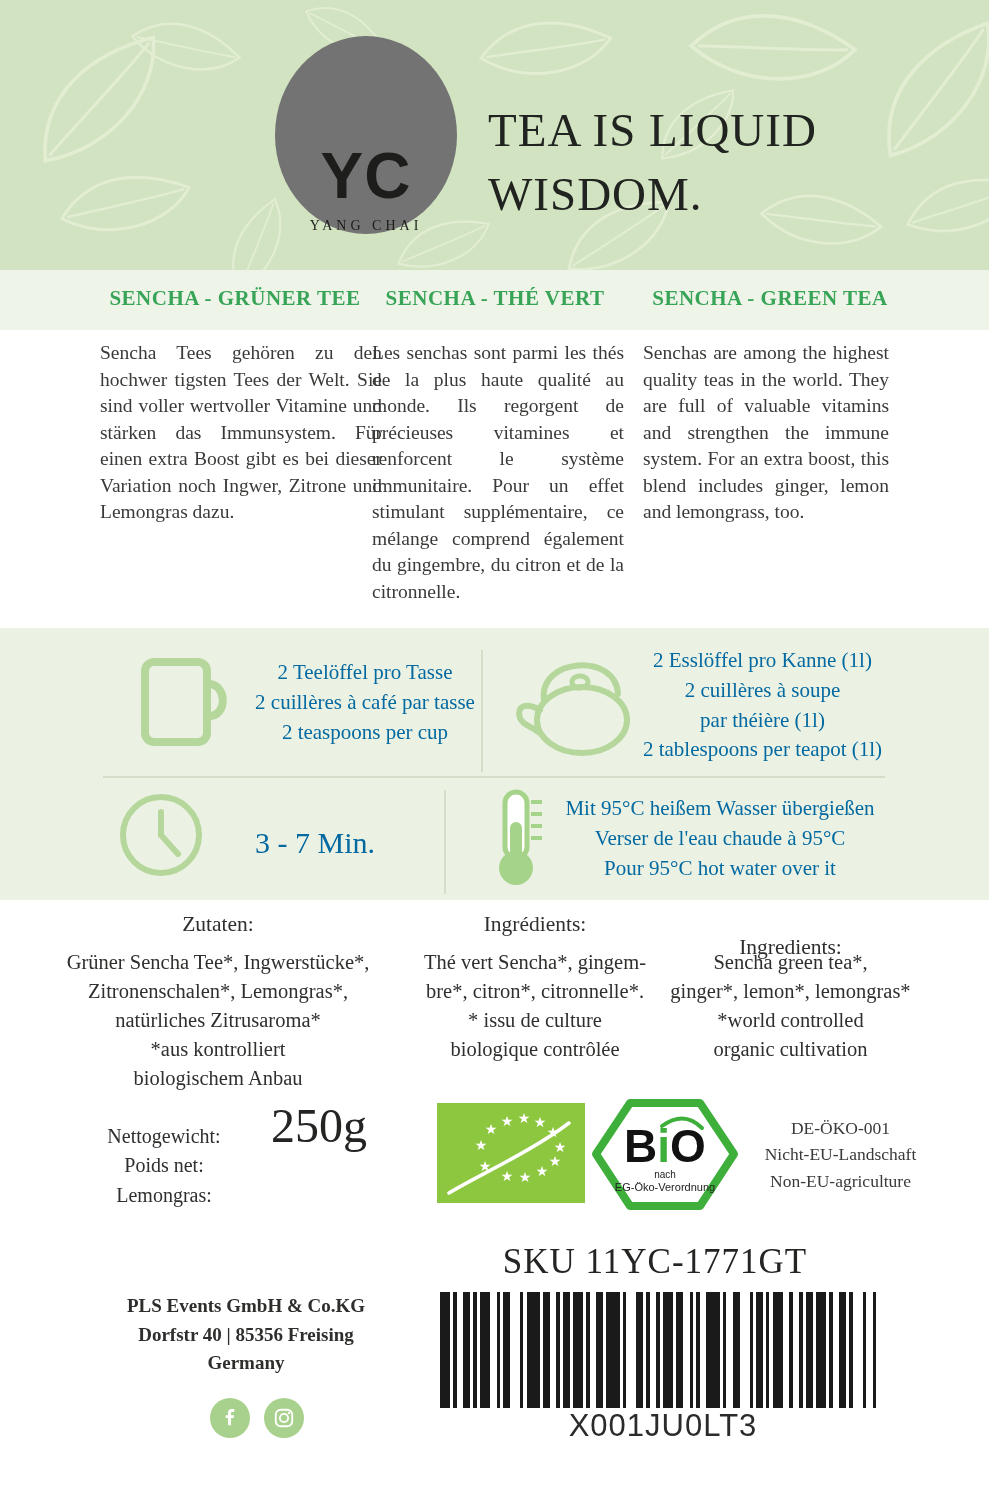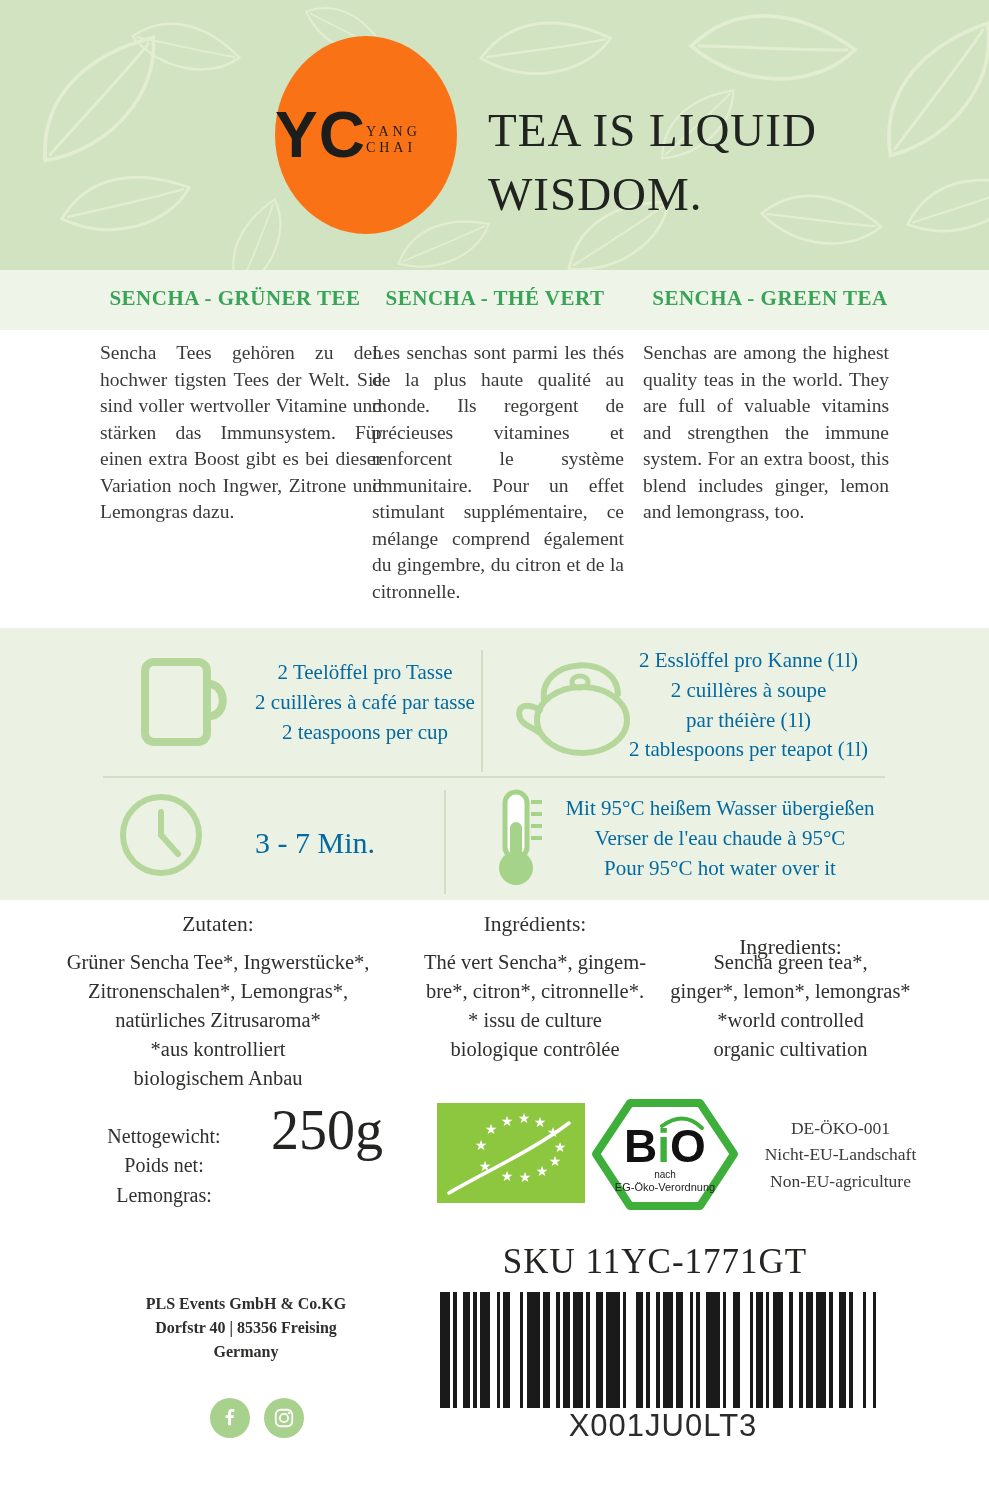--- a/index.html
+++ b/index.html
@@ -5,21 +5,21 @@
   html,body{margin:0;padding:0;background:#ffffff;}
   #label{
     position:relative;width:989px;height:1500px;background:#ffffff;
     font-family:"Liberation Serif", serif;color:#333;overflow:hidden;
   }
   
   .header{position:absolute;left:0;top:0;width:989px;height:270px;background:#d1e3c0;overflow:hidden;}
   .leaf{position:absolute;pointer-events:none;}
   .logo-circle{
     position:absolute;left:275px;top:36px;width:182px;height:198px;border-radius:50%;
-    background:#f97316;display:flex;flex-direction:row;align-items:center;justify-content:flex-start;
+    background:#737373;display:flex;flex-direction:column;align-items:center;justify-content:flex-end;
   }
   .logo-initials{font-family:"Liberation Sans",sans-serif;font-weight:bold;font-size:64px;color:#1d1d1b;letter-spacing:1px;line-height:1;}
   .logo-name{font-family:"Liberation Serif",serif;font-size:14px;color:#1d1d1b;letter-spacing:4px;margin-top:10px;}
   .tagline{position:absolute;left:488px;top:98px;color:#20231f;font-size:47px;line-height:1.37;letter-spacing:1px;}
   
   .hdr-strip{position:absolute;left:0;top:270px;width:989px;height:60px;background:#eef4e7;}
   .lang-hdr{position:absolute;top:16px;text-align:center;color:#38a457;font-size:21px;letter-spacing:0.5px;font-weight:bold;}
   .lang-hdr.de{left:90px;width:290px;}
   .lang-hdr.fr{left:370px;width:250px;}
   .lang-hdr.en{left:640px;width:260px;}
@@ -28,51 +28,51 @@
   .para.de{left:100px;width:282px;}
   .para.fr{left:372px;width:252px;}
   .para.en{left:643px;width:246px;}
   
   .brew{position:absolute;left:0;top:628px;width:989px;height:272px;background:#ecf2e3;}
   .divider-v1{position:absolute;left:481px;top:22px;width:2px;height:122px;background:#d4ddc8;}
   .divider-h{position:absolute;left:103px;top:148px;width:782px;height:2px;background:#d4ddc8;}
   .divider-v2{position:absolute;left:444px;top:162px;width:2px;height:104px;background:#d4ddc8;}
   .brew-text{position:absolute;text-align:center;color:#0369a1;font-size:21px;line-height:1.42;}
   .cup-text{left:240px;top:30px;width:250px;}
-  .teapot-text{left:616px;top:18px;width:265px;}
+  .teapot-text{left:630px;top:18px;width:265px;}
   .time-text{left:230px;top:178px;width:170px;font-size:30px;line-height:1;padding-top:22px;}
   .temp-text{left:545px;top:166px;width:350px;}
   .brew-icon{position:absolute;}
   .cup-icon{left:135px;top:24px;}
   .teapot-icon{left:510px;top:14px;}
   .clock-icon{left:118px;top:164px;}
   .thermo-icon{left:497px;top:160px;}
   
   .ingr-title{position:absolute;text-align:center;font-size:21.5px;color:#2f2f2d;text-underline-offset:4px;}
   .ingr-lines{position:absolute;text-align:center;font-size:20.5px;line-height:1.42;color:#2f2f2d;}
   .ingr-de-title{left:48px;top:912px;width:340px;}
   .ingr-de-lines{left:48px;top:948px;width:340px;}
   .ingr-fr-title{left:405px;top:912px;width:260px;}
   .ingr-fr-lines{left:405px;top:948px;width:260px;}
   .ingr-en-title{left:663px;top:912px;width:255px;margin-top:23px;}
   .ingr-en-lines{left:663px;top:948px;width:255px;}
   
   .nw-labels{position:absolute;left:88px;top:1122px;width:152px;text-align:center;font-size:20px;line-height:1.47;color:#2f2f2d;}
-  .nw-value{position:absolute;left:252px;top:1098px;width:150px;text-align:center;font-size:56px;color:#242422;}
+  .nw-value{position:absolute;left:244px;top:1098px;width:150px;text-align:center;font-size:48px;color:#242422;}
   .eu-logo{position:absolute;left:437px;top:1103px;}
   .bio-logo{position:absolute;left:590px;top:1096px;}
   .cert-text{position:absolute;left:733px;top:1115px;width:215px;text-align:center;font-size:17.5px;line-height:1.5;color:#3a3a38;}
   
   .sku{position:absolute;left:420px;top:1242px;width:470px;text-align:center;font-size:35px;letter-spacing:1px;color:#242422;}
   .barcode{position:absolute;left:440px;top:1292px;width:446px;height:116px;display:flex;}
   .barcode .bar{background:#1a1a1a;height:100%;}
   .barcode .gap{background:transparent;height:100%;}
   .barcode-text{position:absolute;left:440px;top:1408px;width:446px;text-align:center;font-family:"Liberation Sans",sans-serif;font-size:31px;color:#2b2b2b;letter-spacing:1px;}
   
-  .distributor{position:absolute;left:70px;top:1292px;width:352px;text-align:center;font-weight:bold;font-size:16px;line-height:1.5;color:#2e2e2c;}
+  .distributor{position:absolute;left:70px;top:1292px;width:352px;text-align:center;font-weight:bold;font-size:19px;line-height:1.5;color:#2e2e2c;}
   .social{position:absolute;left:210px;top:1398px;display:flex;gap:14px;}
   .social-circle{width:40px;height:40px;border-radius:50%;background:#a8d18e;display:flex;align-items:center;justify-content:center;}
 </style>
 </head>
 <body>
 
 <div id="label">
 
   <div class="header">
     <div id="leaves">

